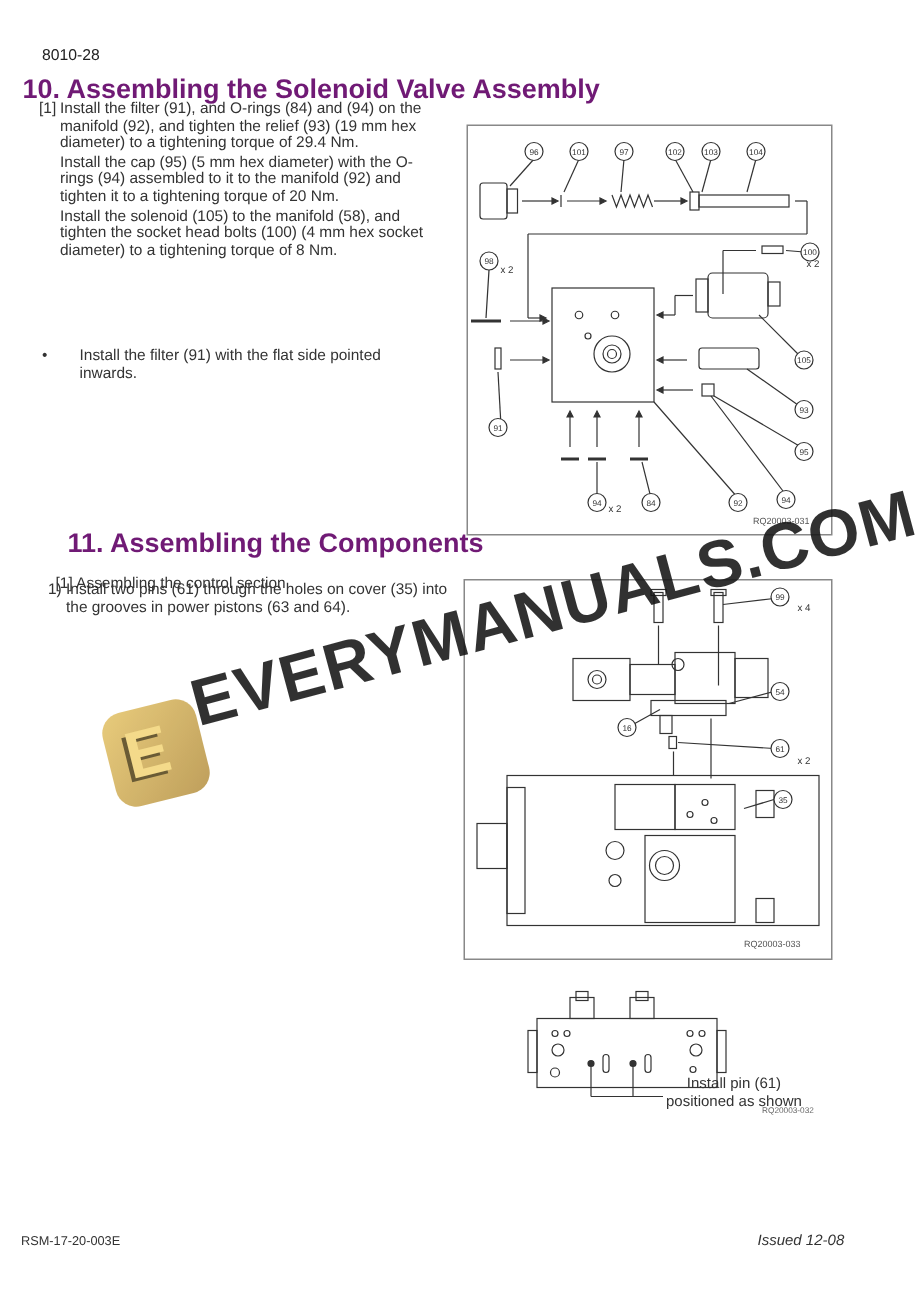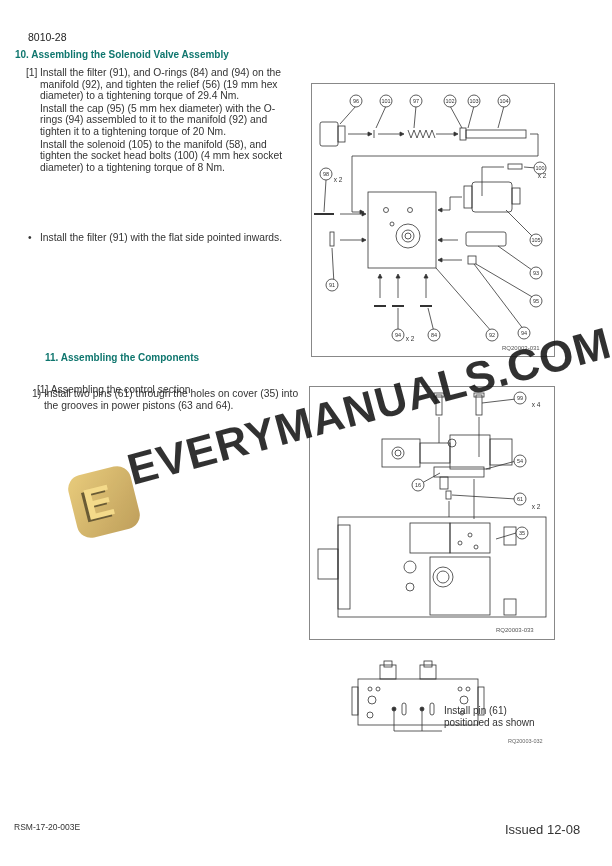--- a/index.html
+++ b/index.html
@@ -1,63 +1,63 @@
 <!DOCTYPE html>
 <html><head>
 <meta charset="utf-8">
 <style>
   html, body { margin: 0; padding: 0; background: #ffffff; }
   body { width: 612px; height: 866px; position: relative; overflow: hidden;
          font-family: "Liberation Sans", sans-serif; color: #222; }
   .abs { position: absolute; }
   .page-num { left: 28px; top: 31px; font-size: 10.5px; }
-  h2 { margin: 0; font-size: 10px; font-weight: bold; color: #0f766e; }
+  h2 { margin: 0; font-size: 18px; font-weight: bold; color: #701a75; }
   .h10 { left: 15px; top: 49px; }
   .h11 { left: 15px; top: 352px; margin-left: 30px; }
   .para { font-size: 10.3px; line-height: 11.6px; color: #333; }
   .step { left: 26px; top: 67px; width: 268px; }
   .step .lbl { position: absolute; left: 0; top: 0; }
   .step .txt { margin-left: 14px; }
   .step p { margin: 0 0 1px 0; }
   .bullet { left: 26px; top: 232px; width: 268px; }
   .bullet .dot { position: absolute; left: 2px; top: 0; }
-  .bullet .txt { margin-left: 14px; }
+  .bullet .txt { margin-left: 27px; }
   .sub1 { left: 26px; top: 384px; padding-left: 11px; }
   .sub2 { left: 32px; top: 388px; width: 268px; }
   .sub2 .lbl { position: absolute; left: 0; top: 0; }
   .sub2 .txt { margin-left: 12px; }
   .sub2 p { margin: 0 0 2px 0; }
   .fig { border: 1px solid #888; background: #fff; }
   .fig1 { left: 311px; top: 83px; width: 242px; height: 272px; }
   .fig2 { left: 309px; top: 386px; width: 244px; height: 252px; }
   .fig svg { position: absolute; left: 0; top: 0; }
   .figcode { position: absolute; font-size: 6px; color: #555; }
   .footer-left { left: 14px; top: 822px; font-size: 8.5px; color: #333; }
-  .footer-right { left: 505px; top: 822px; font-size: 13px; color: #333; }
+  .footer-right { left: 505px; top: 822px; font-size: 10px; color: #333; font-style: italic; }
   .fig3 { left: 350px; top: 655px; width: 200px; height: 100px; }
-  .fig3 .note { position: absolute; left: 94px; top: 50px; font-size: 10px; line-height: 12px; color: #333; }
+  .fig3 .note { position: absolute; left: 94px; top: 62px; font-size: 10px; line-height: 12px; color: #333; text-align: center; }
   .fig3 .code { position: absolute; left: 158px; top: 83px; font-size: 5.5px; color: #666; }
   .wm-text { left: 135px; top: 445px; font-size: 44px; font-weight: bold; color: rgba(20,20,20,0.88);
              transform: rotate(-15deg); transform-origin: left bottom; letter-spacing: 1px; white-space: nowrap; }
   .wm-logo { left: 72px; top: 470px; width: 64px; height: 64px; border-radius: 14px;
              background: linear-gradient(135deg, #e6c66e, #b8954a); transform: rotate(-14deg); opacity: 0.9; }
   .wm-logo span { position: absolute; left: 12px; top: 6px; font-size: 44px; font-weight: bold; color: #f3d77e;
                   text-shadow: -3px 2px 0 #5a4a20; }
 </style>
 </head>
 <body>
 
 <div class="abs page-num">8010-28</div>
 
 <h2 class="abs h10">10. Assembling the Solenoid Valve Assembly</h2>
 
 <div class="abs para step">
   <span class="lbl">[1]</span>
   <div class="txt">
-    <p>Install the filter (91), and O-rings (84) and (94) on the manifold (92), and tighten the relief (56) (19 mm hex diameter) to a tightening torque of 29.4 Nm.</p>
+    <p>Install the filter (91), and O-rings (84) and (94) on the manifold (92), and tighten the relief (93) (19 mm hex diameter) to a tightening torque of 29.4 Nm.</p>
     <p>Install the cap (95) (5 mm hex diameter) with the O-rings (94) assembled to it to the manifold (92) and tighten it to a tightening torque of 20 Nm.</p>
     <p>Install the solenoid (105) to the manifold (58), and tighten the socket head bolts (100) (4 mm hex socket diameter) to a tightening torque of 8 Nm.</p>
   </div>
 </div>
 
 <div class="abs para bullet">
   <span class="dot">•</span>
   <div class="txt">Install the filter (91) with the flat side pointed inwards.</div>
 </div>
 

